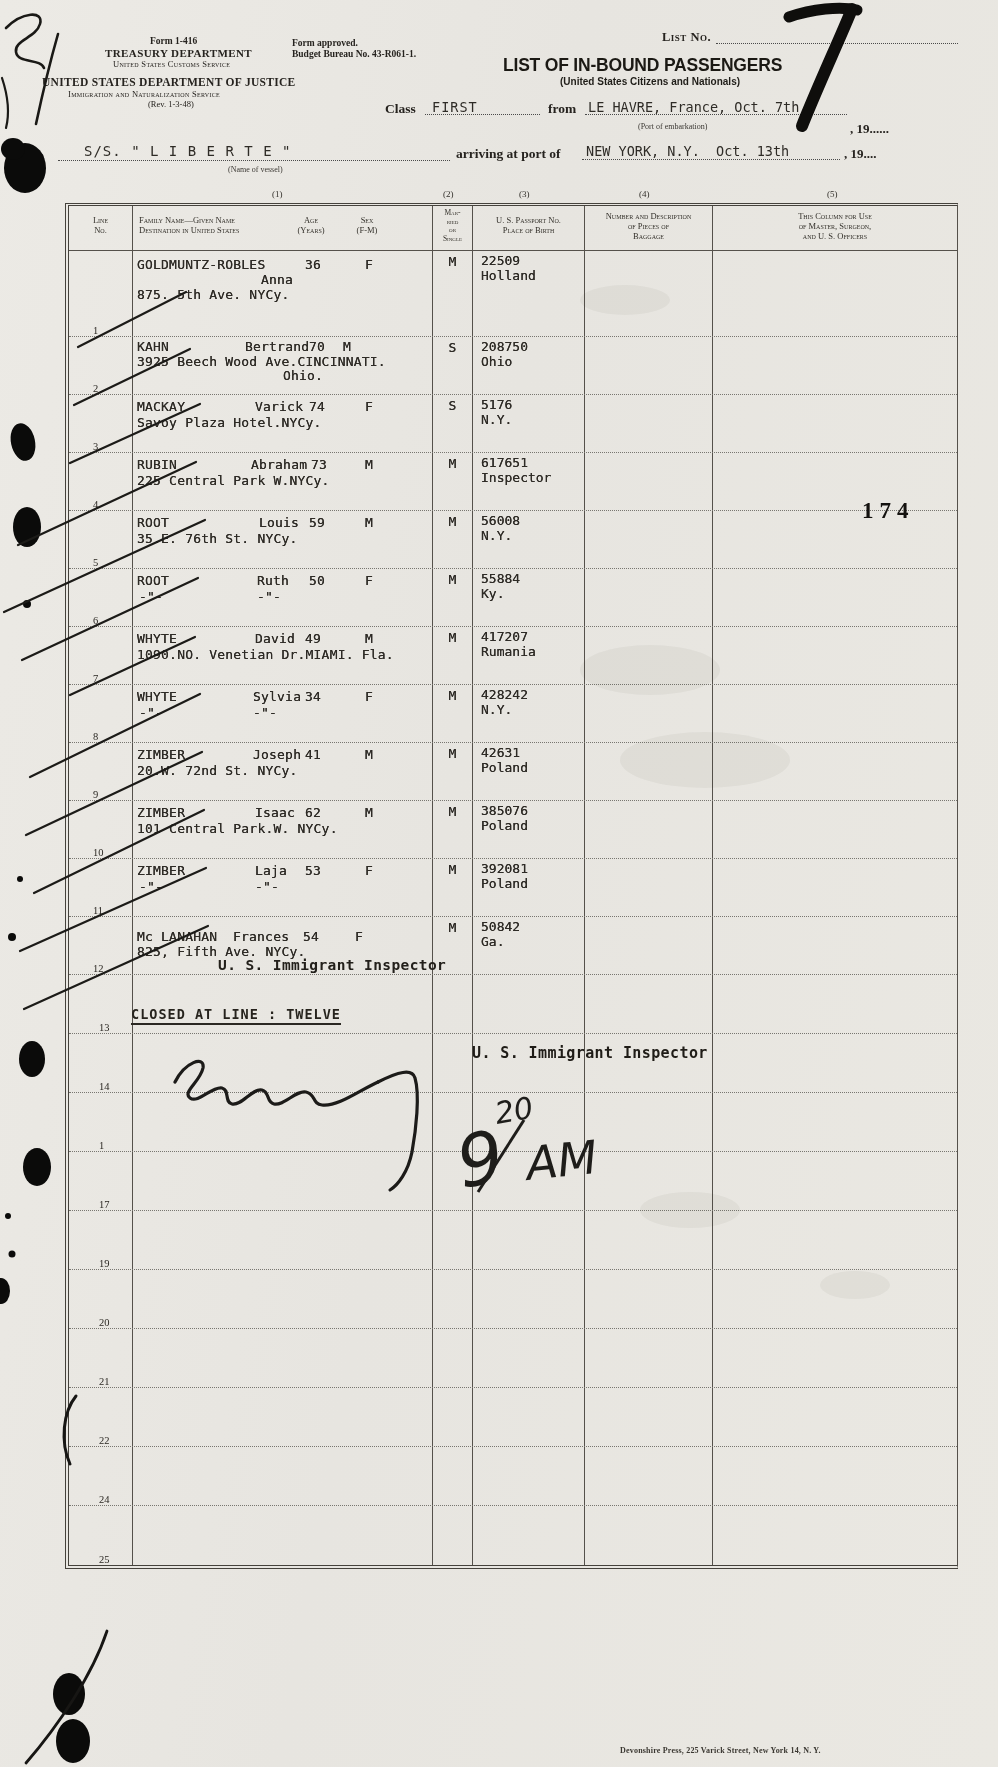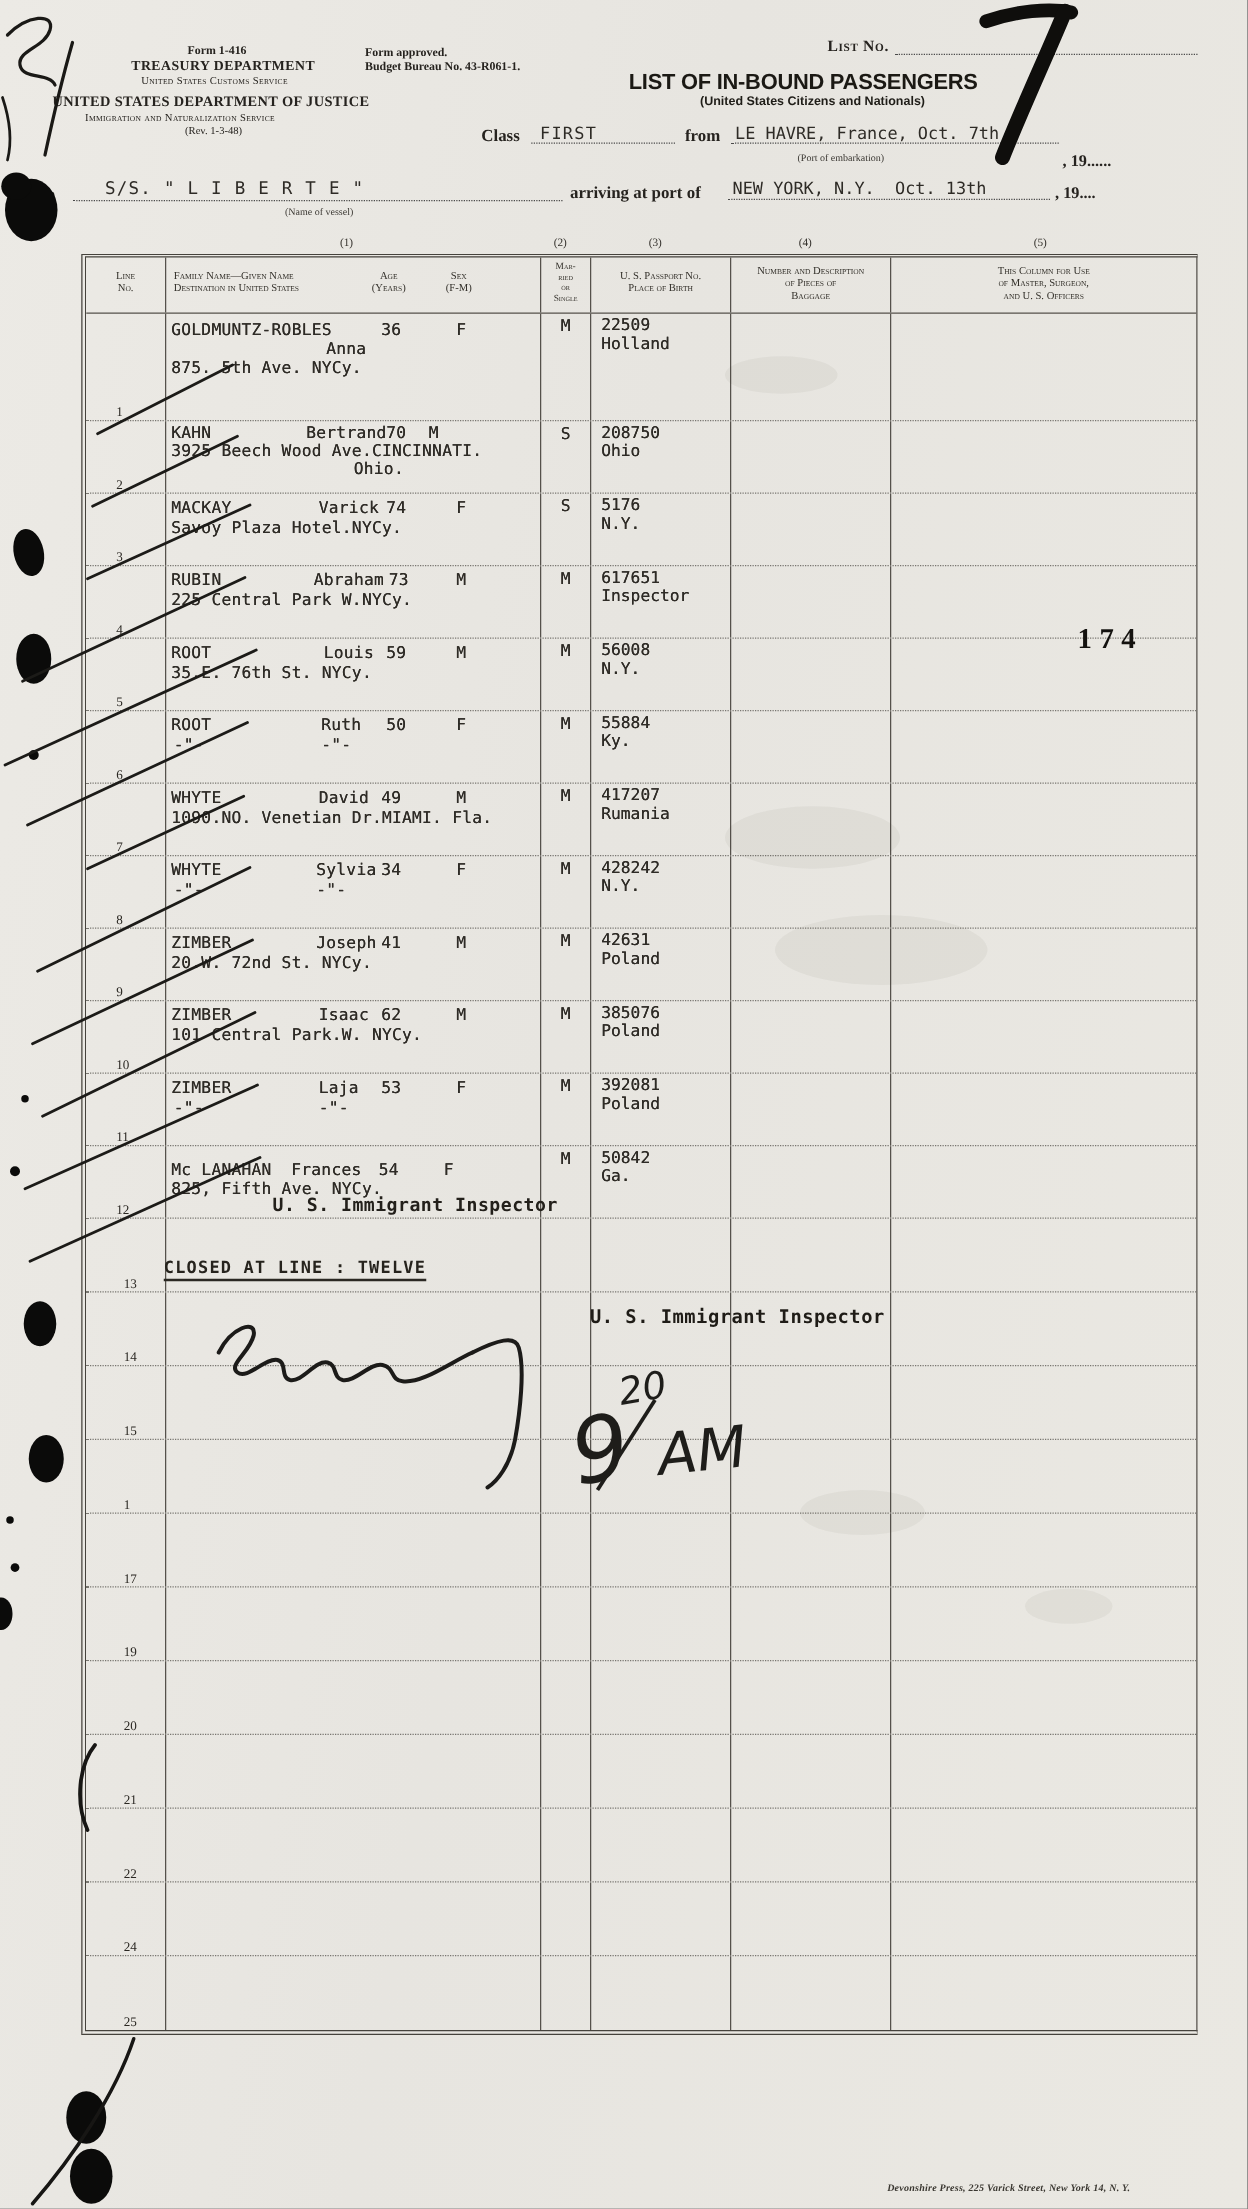--- a/index.html
+++ b/index.html
@@ -68,22 +68,22 @@
   .mv{font-family:"DejaVu Sans Mono",monospace;font-size:13px;color:#2e2b26;
       text-shadow:0 0 .4px #2e2b26;text-align:center;padding-top:3px;}
 
   
   .ov{position:absolute;z-index:6;white-space:nowrap;}
   .insp1{left:218px;top:957px;font-family:"DejaVu Sans Mono",monospace;font-weight:bold;font-size:14.5px;color:#23201b;letter-spacing:.4px;}
   .closed{left:131px;top:1006px;font-family:"DejaVu Sans Mono",monospace;font-weight:bold;font-size:13.5px;color:#26231d;
           letter-spacing:1px;border-bottom:2px solid #2b2823;padding-bottom:1px;}
   .insp2{left:472px;top:1044px;font-family:"DejaVu Sans Mono",monospace;font-weight:bold;font-size:15px;color:#1f1c17;letter-spacing:.4px;}
   .stamp{left:862px;top:498px;font-size:23px;font-weight:bold;letter-spacing:6px;color:#14120f;}
-  .footer{position:absolute;left:637px;top:1746px;width:340px;text-align:center;
-          font-size:8px;font-weight:bold;color:#3a3731;letter-spacing:.2px;font-style:italic;}
+  .footer{position:absolute;left:620px;top:1746px;width:340px;text-align:left;
+          font-size:8px;font-weight:bold;color:#3a3731;letter-spacing:.2px;}
   svg.art{position:absolute;left:0;top:0;z-index:7;pointer-events:none;}
 </style>
 </head>
 <body>
 
 <div class="page">
 
   <div class="t h-formno">Form 1-416</div>
   <div class="t h-dept1">TREASURY DEPARTMENT</div>
   <div class="t h-dept1s sc">United States Customs Service</div>
@@ -398,30 +398,20 @@
         </div>
         <div class="cn"></div>
         <div class="cm"></div>
         <div class="cp"></div>
         <div class="cb"></div>
         <div class="co"></div>
       </div>
     <div class="trow" style="height:59px">
         <div class="cl">
           <span class="lineno" style="left:30px">14</span>
-        </div>
-        <div class="cn"></div>
-        <div class="cm"></div>
-        <div class="cp"></div>
-        <div class="cb"></div>
-        <div class="co"></div>
-      </div>
-    <div class="trow" style="height:59px">
-        <div class="cl">
-          <span class="lineno" style="left:30px">15</span>
         </div>
         <div class="cn"></div>
         <div class="cm"></div>
         <div class="cp"></div>
         <div class="cb"></div>
         <div class="co"></div>
       </div>
     <div class="trow" style="height:59px">
         <div class="cl">
           <span class="lineno" style="left:30px">1</span>

